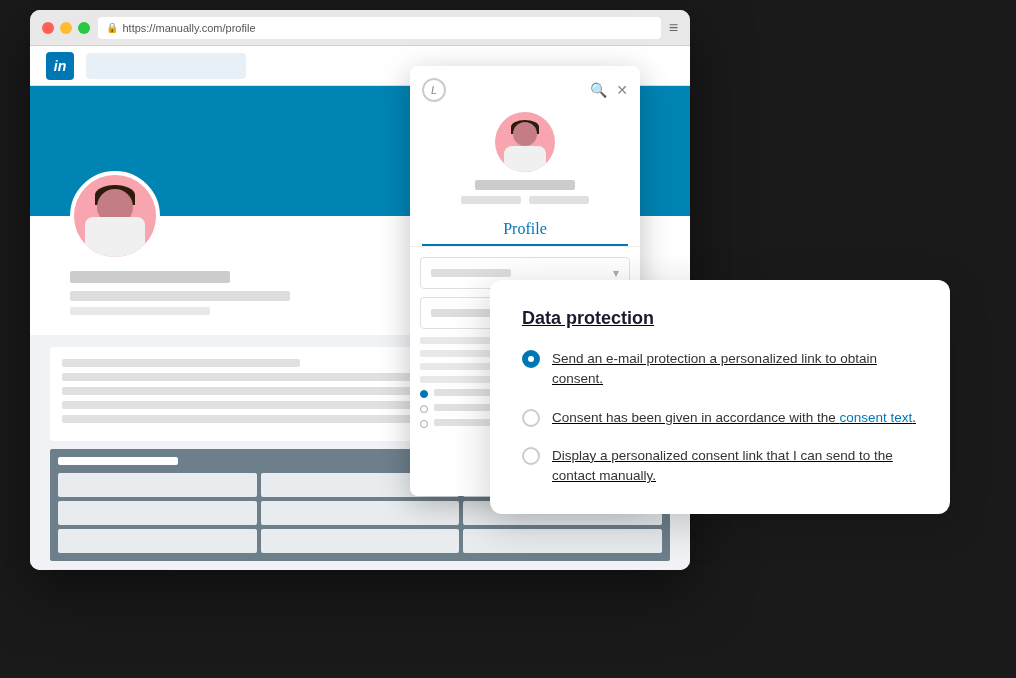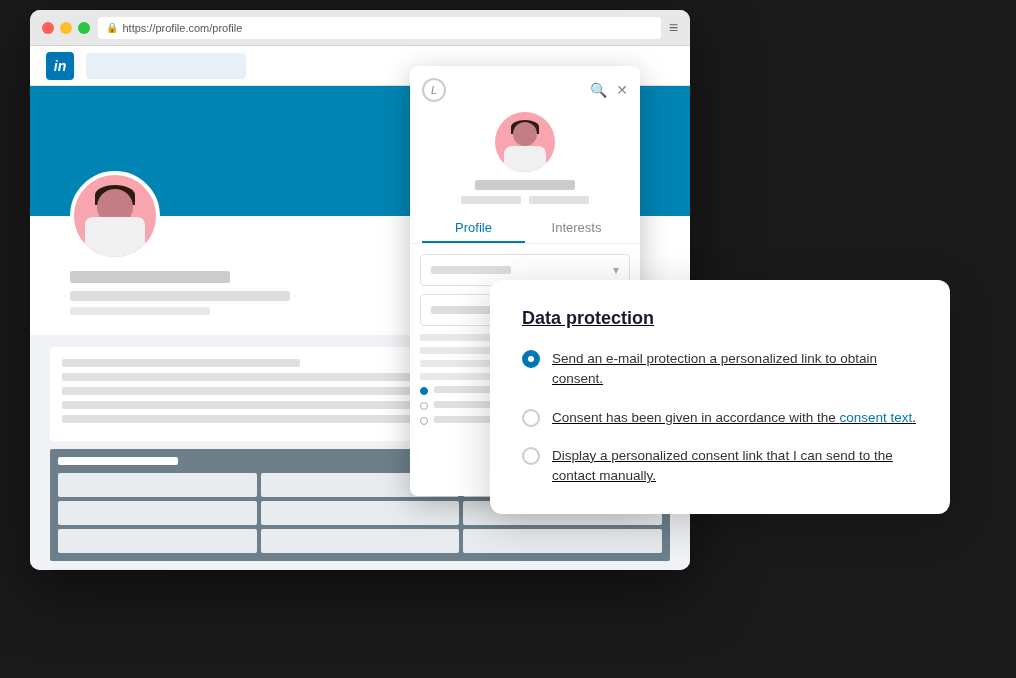--- a/index.html
+++ b/index.html
@@ -359,24 +359,25 @@
     .plugin-tabs {
       display: flex;
       border-bottom: none;
       gap: 0;
     }
 
     .plugin-tab {
       flex: 1;
       text-align: center;
       padding: 6px 0;
-      font-size: 13px;
+      font-size: 16px;
       cursor: pointer;
       color: #888;
       border-bottom: 2px solid transparent;
+      font-family: Liberation Serif, serif;
     }
 
     .plugin-tab.active {
       color: #0077b5;
       border-bottom: 2px solid #0077b5;
     }
 
     .plugin-body {
       padding: 10px;
       overflow-y: auto;
@@ -527,21 +528,21 @@
 
 <div class="browser-window">
   <div class="browser-toolbar">
     <div class="traffic-lights">
       <div class="traffic-light tl-red"></div>
       <div class="traffic-light tl-yellow"></div>
       <div class="traffic-light tl-green"></div>
     </div>
     <div class="browser-url-bar">
       <span class="lock-icon">🔒</span>
-      <span>https://profile.com/profile</span>
+      <span>https://manually.com/profile</span>
     </div>
     <div class="browser-menu">≡</div>
   </div>
 
   <div class="browser-content">
     <div class="linkedin-page">
 
       <div class="linkedin-nav">
         <div class="linkedin-logo">in</div>
         <div class="linkedin-search"></div>
@@ -622,23 +623,20 @@
         <div class="plugin-name-bar"></div>
         <div class="plugin-meta-bars">
           <div class="meta-bar"></div>
           <div class="meta-bar"></div>
         </div>
 
         <div class="plugin-tabs">
           <div class="plugin-tab active">
             <span>Profile</span>
           </div>
-          <div class="plugin-tab">
-            <span>Interests</span>
-          </div>
         </div>
       </div>
 
       <div class="plugin-body">
         <div class="plugin-dropdown">
           <div class="dropdown-placeholder"></div>
           <span class="chevron">▾</span>
         </div>
         <div class="plugin-dropdown">
           <div class="dropdown-placeholder"></div>

